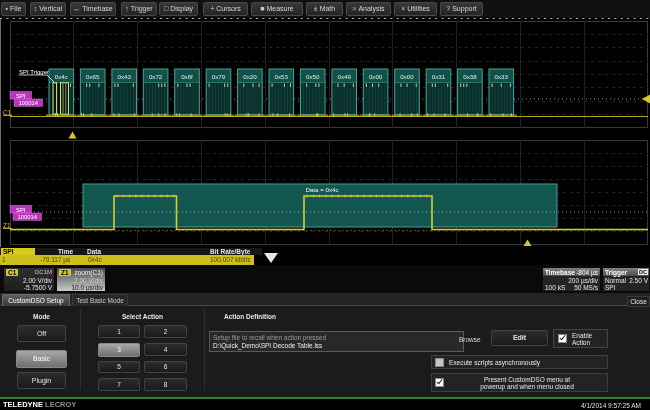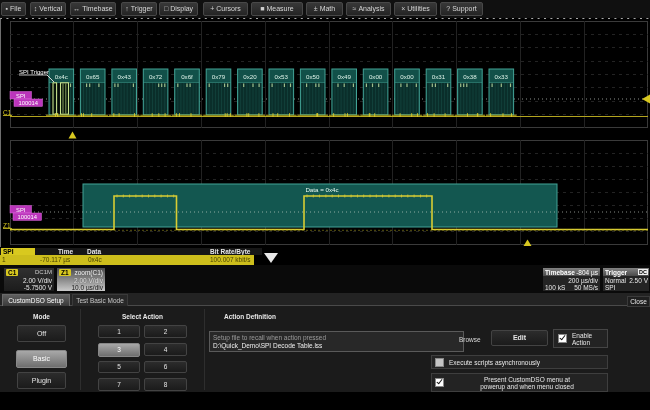--- a/index.html
+++ b/index.html
@@ -498,14 +498,20 @@
   <div class="abs" style="left:431px;top:62px;width:177px;height:14px;background:#232323;border:1px solid #3e3e3e">
     <div class="cb" style="left:3px;top:2px;background:#c4c4c4"></div>
     <div class="abs" style="left:17px;top:3px;color:#e8e8e8;font-size:6.5px">Execute scripts asynchronously</div>
   </div>
   <div class="abs" style="left:431px;top:80px;width:177px;height:19px;background:#232323;border:1px solid #3e3e3e">
     <div class="cb" style="left:3px;top:4px"></div>
     <div class="ck" style="left:6px;top:4px"></div>
     <div class="abs" style="left:16px;top:2px;width:158px;color:#e8e8e8;font-size:6.5px;line-height:7px;text-align:center">Present CustomDSO menu at<br>powerup and when menu closed</div>
   </div>
 </div>
+<div id="botbar">
+  <div class="abs" style="left:0;top:0;width:650px;height:5px;background:#161c16"></div>
+  <div class="abs" style="left:0;top:5px;width:650px;height:2px;background:#2f8032"></div>
+  <div class="abs" style="left:3px;top:8px;font-size:7.5px;color:#fff;font-weight:bold;white-space:nowrap">TELEDYNE <span style="color:#8f8f8f">LECROY</span></div>
+  <div class="abs" style="right:9px;top:10px;font-size:6.5px;color:#e0e0e0;white-space:nowrap">4/1/2014 9:57:25 AM</div>
+</div>
 <div id="wmark">www.cntronics.com</div>
 </div>
 
 </body></html>

